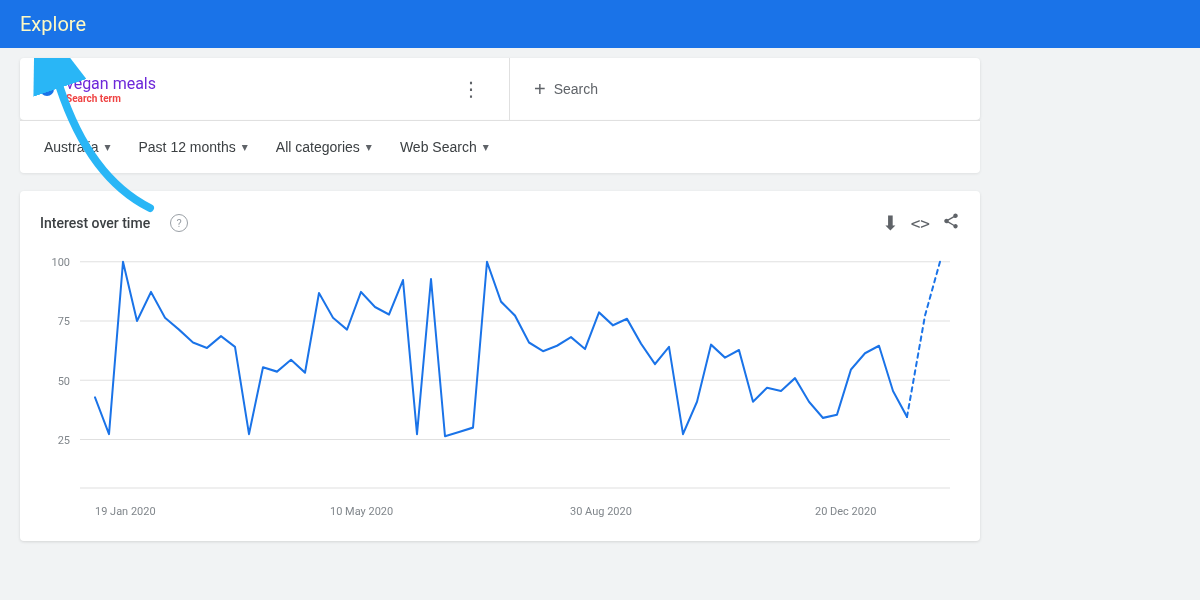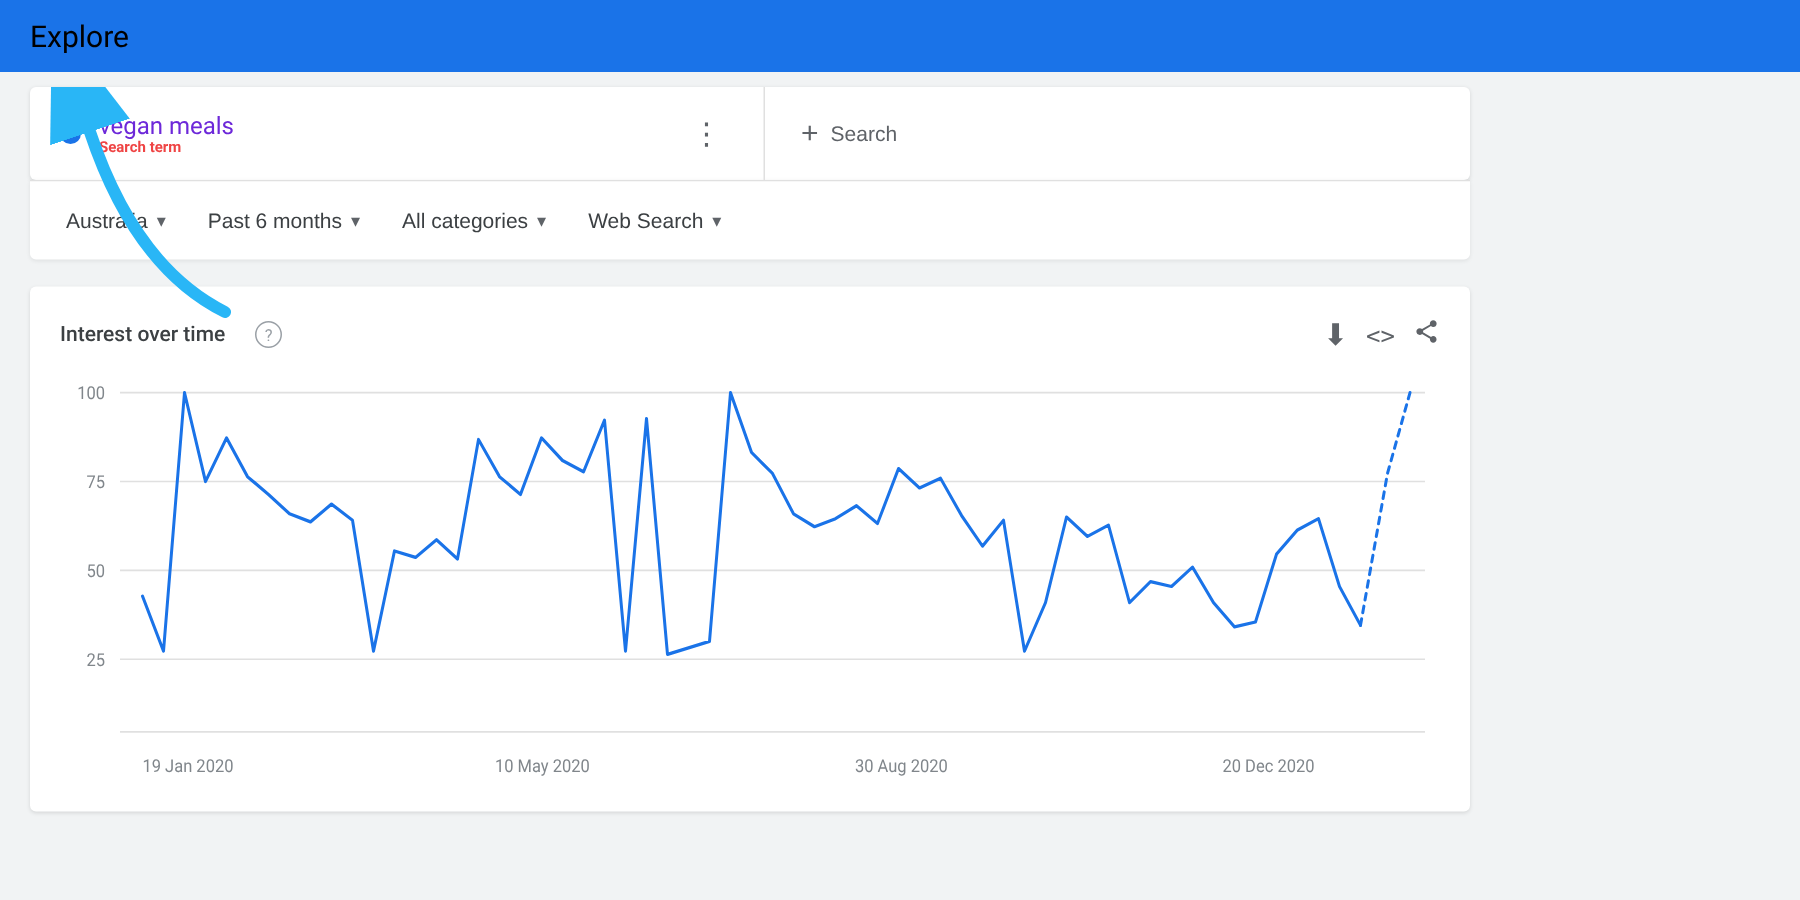--- a/index.html
+++ b/index.html
@@ -11,21 +11,21 @@
       overflow: hidden;
     }
     .header {
       background: #1a73e8;
       height: 48px;
       display: flex;
       align-items: center;
       padding: 0 20px;
     }
     .header-title {
-      color: #000000;
+      color: #fef9c3;
       font-size: 20px;
       font-weight: 400;
     }
     .main-content {
       padding: 10px 20px;
       position: relative;
     }
     .search-term-left {
       display: flex;
       align-items: center;
@@ -205,21 +205,21 @@
     </div>
   </div>
 
   <div style="background:white; max-width:960px; border-top: 1px solid #e0e0e0; border-radius: 0 0 4px 4px; box-shadow: 0 1px 3px rgba(0,0,0,0.08);">
     <div class="filters-bar" style="padding-left: 12px;">
       <button class="filter-dropdown">
         <span>Australia</span>
         <span class="chevron-icon">▾</span>
       </button>
       <button class="filter-dropdown">
-        <span>Past 6 months</span>
+        <span>Past 12 months</span>
         <span class="chevron-icon">▾</span>
       </button>
       <button class="filter-dropdown">
         <span>All categories</span>
         <span class="chevron-icon">▾</span>
       </button>
       <button class="filter-dropdown">
         <span>Web Search</span>
         <span class="chevron-icon">▾</span>
       </button>

